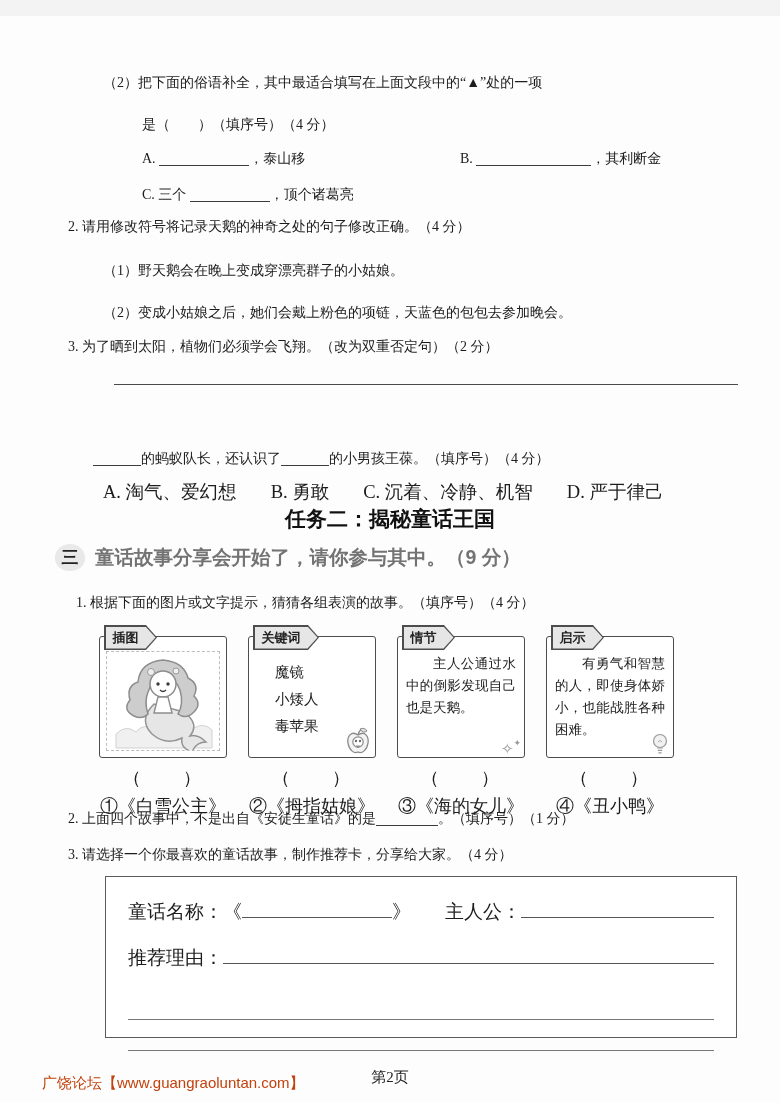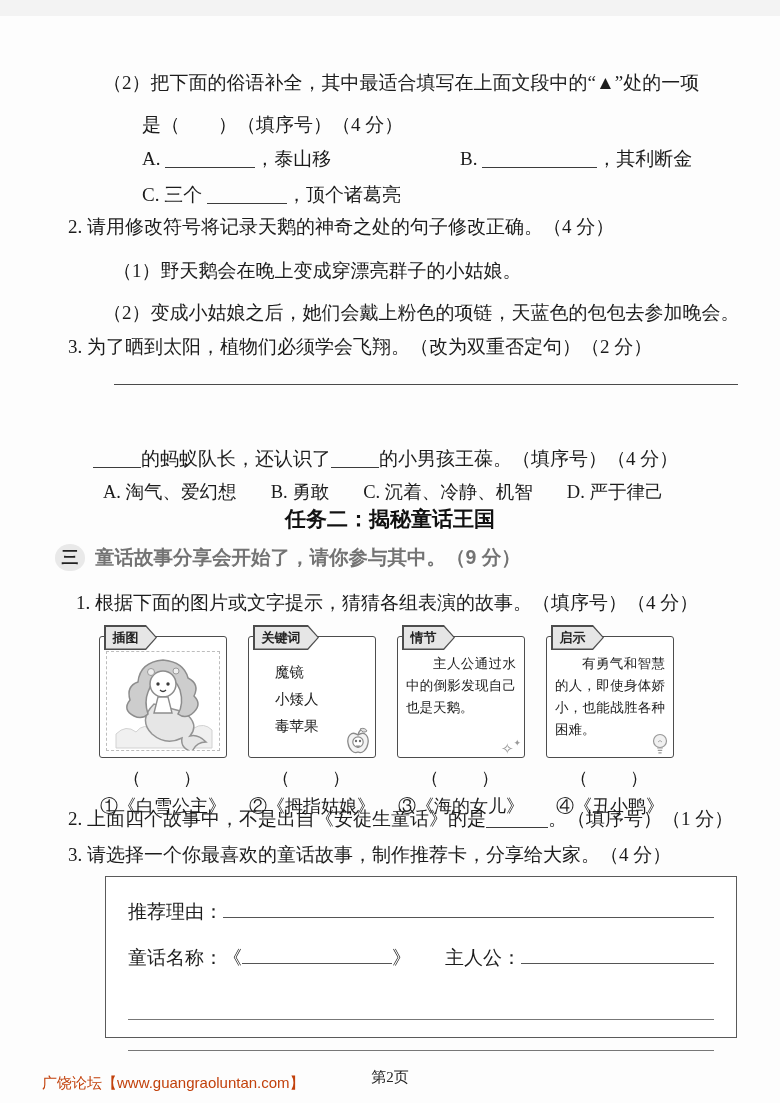--- a/index.html
+++ b/index.html
@@ -1,19 +1,19 @@
 <!DOCTYPE html>
 <html><head>
 <meta charset="utf-8">
 <style>
   html,body{margin:0;padding:0;}
   body{width:780px;height:1103px;background:#f2f2f2;font-family:"Liberation Serif","DejaVu Serif",serif;color:#1c1c1c;}
   .page{position:relative;width:780px;height:1103px;background:#fdfdfd;overflow:hidden;}
   .scan-band-top{position:absolute;top:0;left:0;right:0;height:16px;background:#f3f3f3;}
-  .blk{position:absolute;font-size:19px;line-height:26px;white-space:nowrap;}
+  .blk{position:absolute;font-size:14px;line-height:26px;white-space:nowrap;}
   .blank{display:inline-block;border-bottom:1.6px solid #3c3c3c;height:18px;vertical-align:-3px;}
   .w90{width:90px}.w115{width:115px}.w80{width:80px}.w48{width:48px}.w62{width:62px}
   .divider{position:absolute;top:384px;left:114px;width:624px;border-top:1.6px solid #4a4a4a;}
   .heading{position:absolute;top:505px;left:0;width:780px;text-align:center;
            font-family:"Liberation Sans","DejaVu Sans",sans-serif;font-weight:700;font-size:21px;color:#111;}
   .secrow{position:absolute;top:544px;left:55px;display:flex;align-items:center;gap:10px;}
   .badge{display:inline-flex;align-items:center;justify-content:center;width:30px;height:27px;
          background:#e9e9e9;border-radius:50% 50% 46% 46%;
          font-family:"Liberation Sans",sans-serif;font-weight:700;font-size:17px;color:#222;}
   .sectitle{font-family:"Liberation Sans","DejaVu Sans",sans-serif;font-weight:700;font-size:19.5px;color:#737373;}
@@ -65,21 +65,21 @@
       <span>B.</span>
       <span class="blank w115"></span><span>，其利断金</span>
     </span>
   </div>
   <div class="blk" style="top:182px;left:142px;">
     <span>C.  三个</span>
     <span class="blank w80"></span><span>，顶个诸葛亮</span>
   </div>
 
   <div class="blk" style="top:214px;left:68px;">2.  请用修改符号将记录天鹅的神奇之处的句子修改正确。（4 分）</div>
-  <div class="blk" style="top:258px;left:103px;margin-left:10px;">（1）野天鹅会在晚上变成穿漂亮群子的小姑娘。</div>
+  <div class="blk" style="top:258px;left:103px;">（1）野天鹅会在晚上变成穿漂亮群子的小姑娘。</div>
   <div class="blk" style="top:300px;left:103px;">（2）变成小姑娘之后，她们会戴上粉色的项链，天蓝色的包包去参加晚会。</div>
 
   <div class="blk" style="top:334px;left:68px;">3.  为了晒到太阳，植物们必须学会飞翔。（改为双重否定句）（2 分）</div>
 
   <div class="divider"></div>
 
   <div class="blk" style="top:446px;left:93px;">
     <span class="blank w48"></span><span>的蚂蚁队长，还认识了</span><span class="blank w48"></span><span>的小男孩王葆。（填序号）（4 分）</span>
   </div>
   <div class="blk optflex" style="top:479px;left:103px;font-size:18.5px;">
@@ -182,30 +182,30 @@
   </div>
 
   <div class="blk" style="top:806px;left:68px;">
     <span>2.  上面四个故事中，不是出自《安徒生童话》的是</span><span class="blank w62"></span><span>。（填序号）（1 分）</span>
   </div>
 
   <div class="blk" style="top:842px;left:68px;">3.  请选择一个你最喜欢的童话故事，制作推荐卡，分享给大家。（4 分）</div>
 
   <div class="recbox">
     <div class="recrow">
-      <span>推荐理由：</span>
-      <span class="fill"></span>
-    </div>
-    <div class="recrow">
       <span>童话名称：《</span>
       <span class="w150"></span>
       <span>》</span>
       <span class="spacer28"></span>
       <span>主人公：</span>
       <span class="fill"></span>
     </div>
+    <div class="recrow">
+      <span>推荐理由：</span>
+      <span class="fill"></span>
+    </div>
     <div class="fline"></div>
     <div class="fline"></div>
   </div>
 
   <div class="footer-page">第2页</div>
   <div class="watermark">广饶论坛【www.guangraoluntan.com】</div>
 </div>
 
 </body></html>

